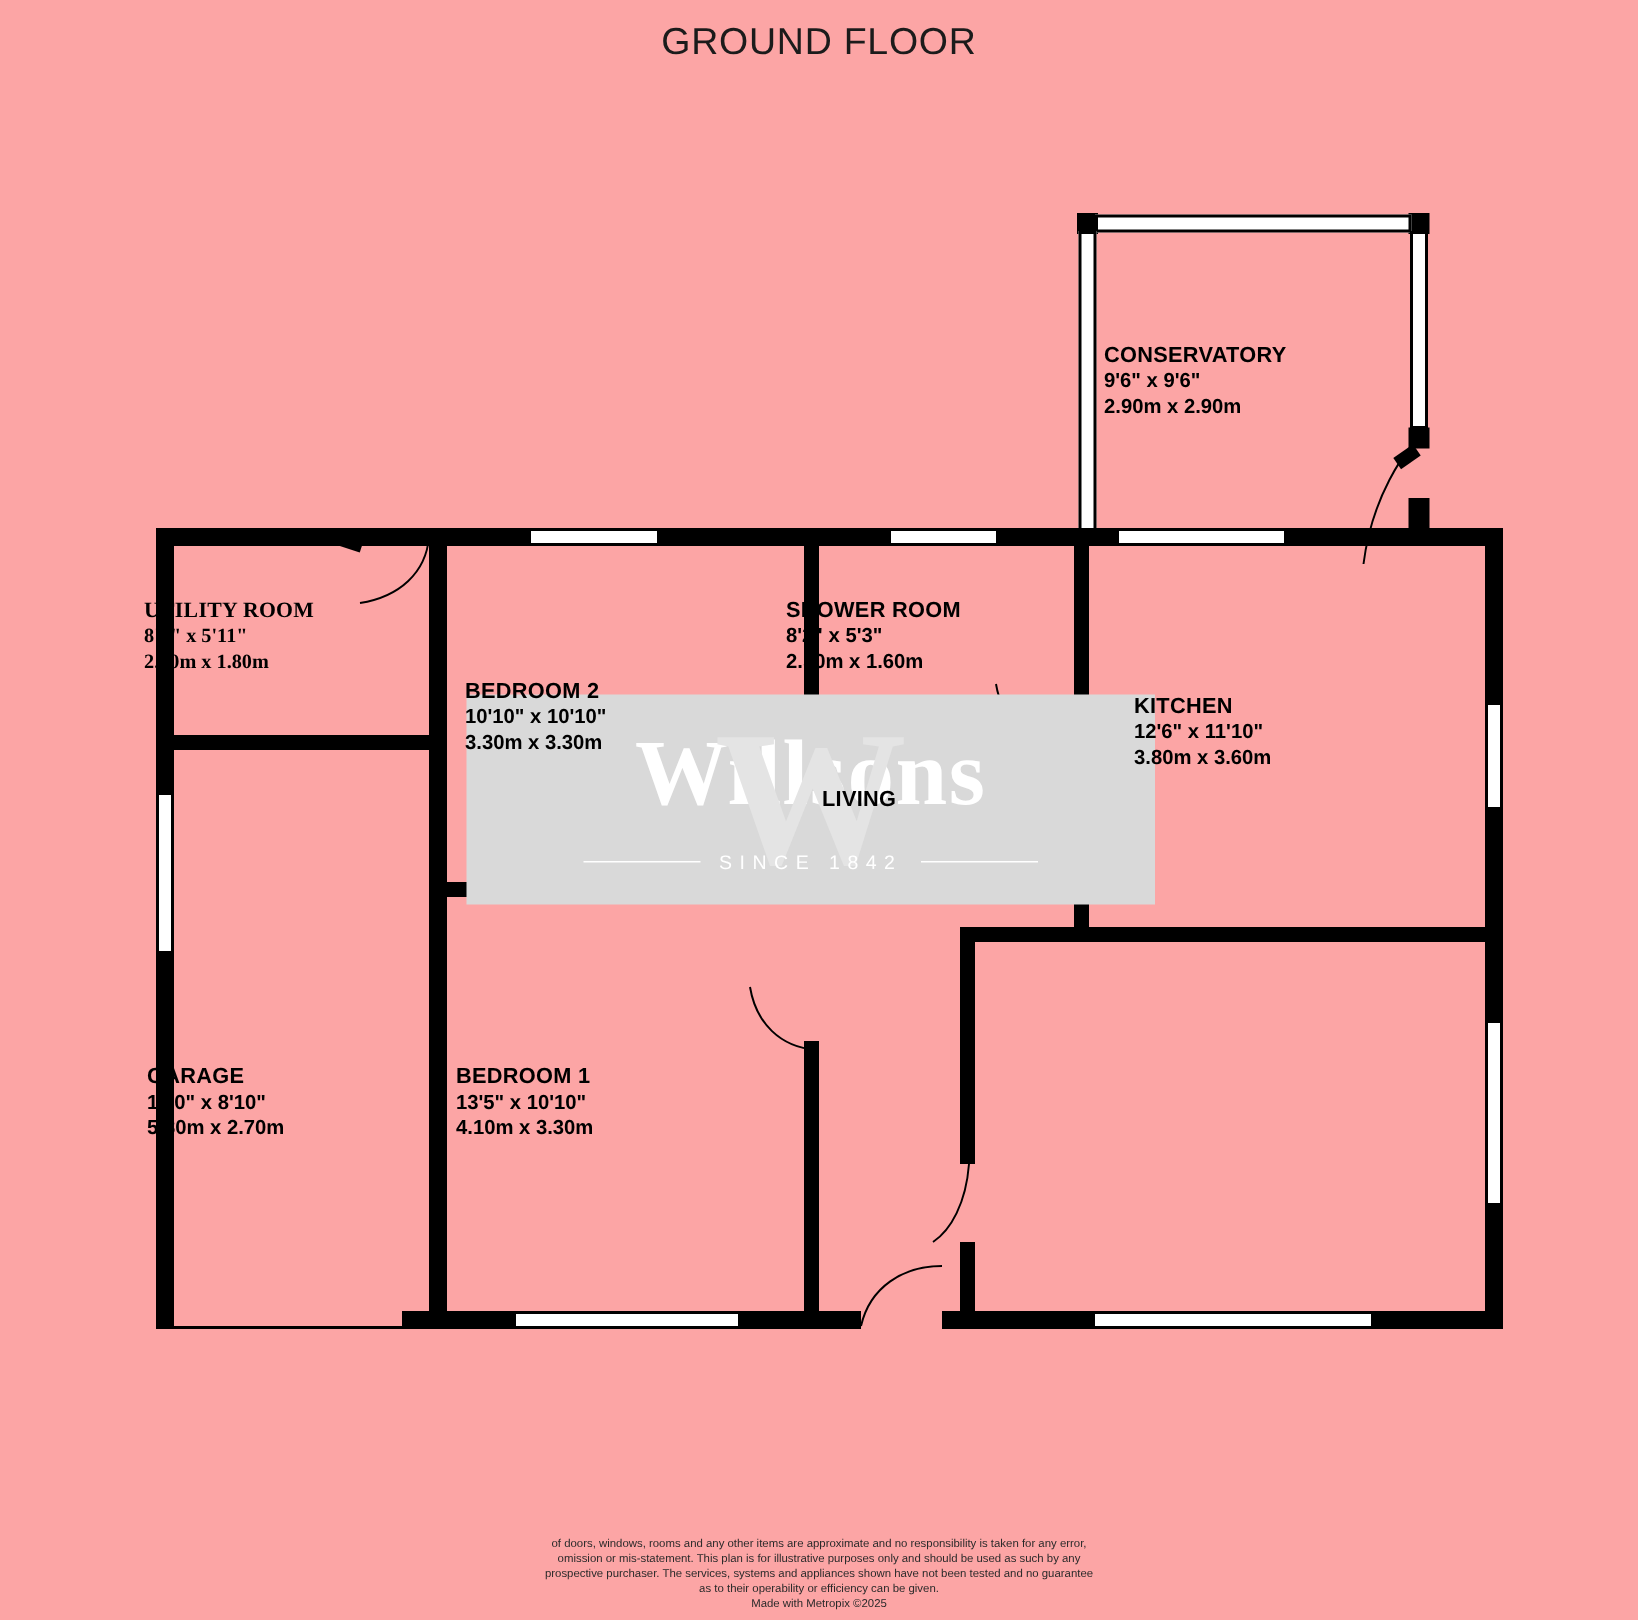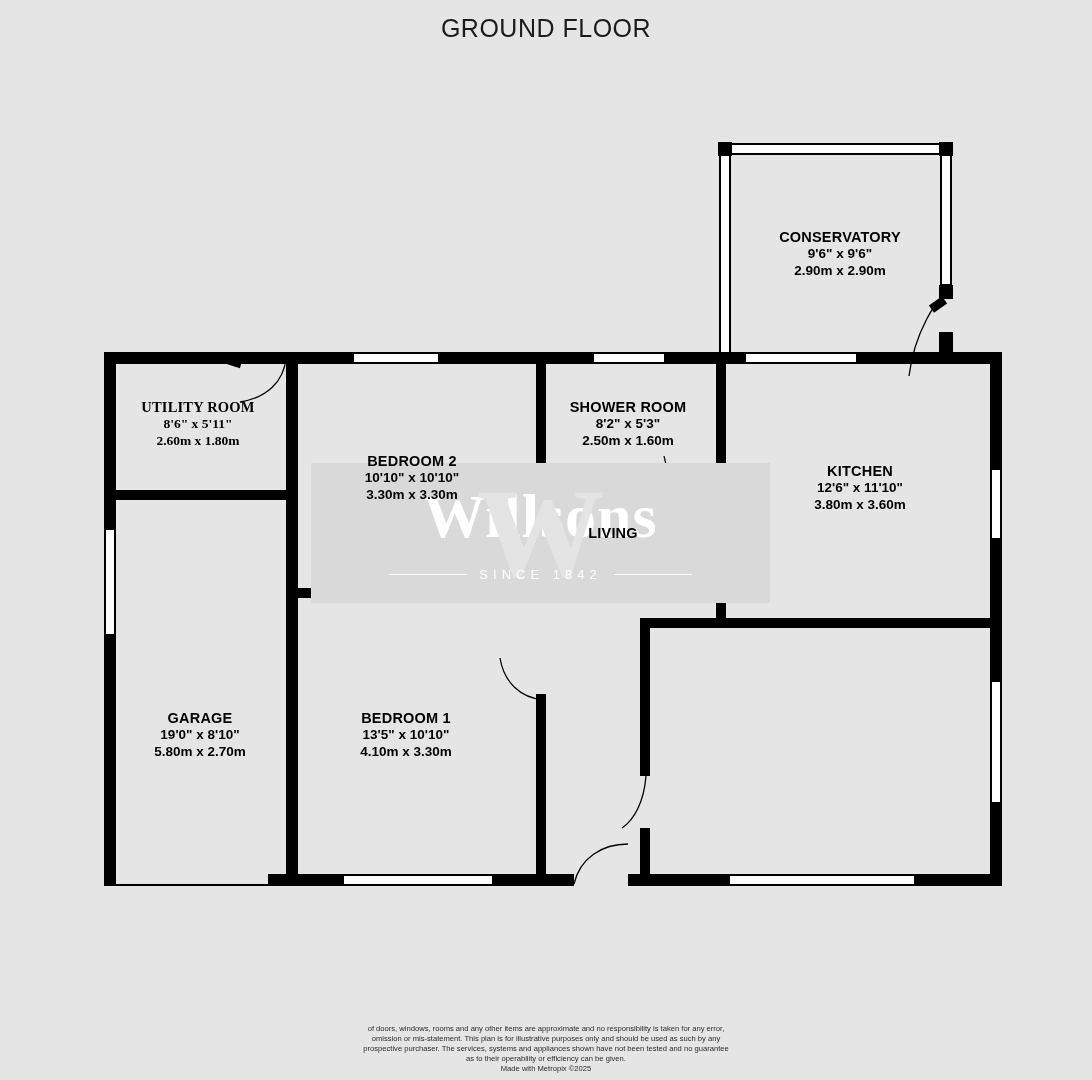--- a/index.html
+++ b/index.html
@@ -4,21 +4,21 @@
 <style>
   html, body {
     margin: 0;
     padding: 0;
     background: #ffffff;
   }
   #page {
     position: relative;
     width: 1092px;
     height: 1080px;
-    background: #e5e5e5;
+    background: #fca5a5;
     font-family: "Liberation Sans", sans-serif;
     overflow: hidden;
   }
   .title {
     position: absolute;
     top: 14px;
     left: 0;
     width: 1092px;
     text-align: center;
     font-size: 25px;
@@ -36,21 +36,21 @@
     background: #ffffff;
     border: 2px solid #000000;
     box-sizing: border-box;
   }
   .winline {
     position: absolute;
     background: #000000;
   }
   .room-label {
     position: absolute;
-    text-align: center;
+    text-align: left;
     color: #000000;
     line-height: 1.25;
     white-space: nowrap;
   }
   .room-label .name {
     font-size: 14.5px;
     font-weight: bold;
     letter-spacing: 0.2px;
   }
   .room-label .dim {

